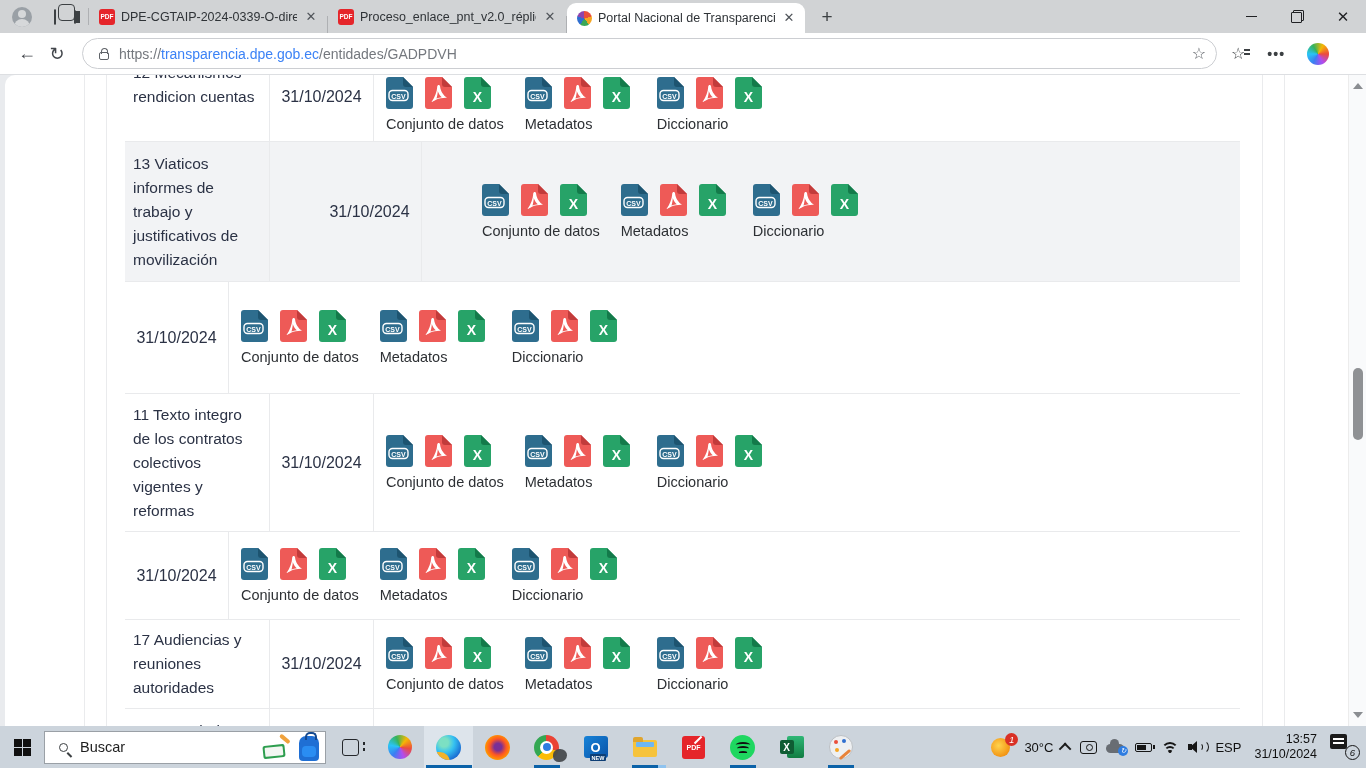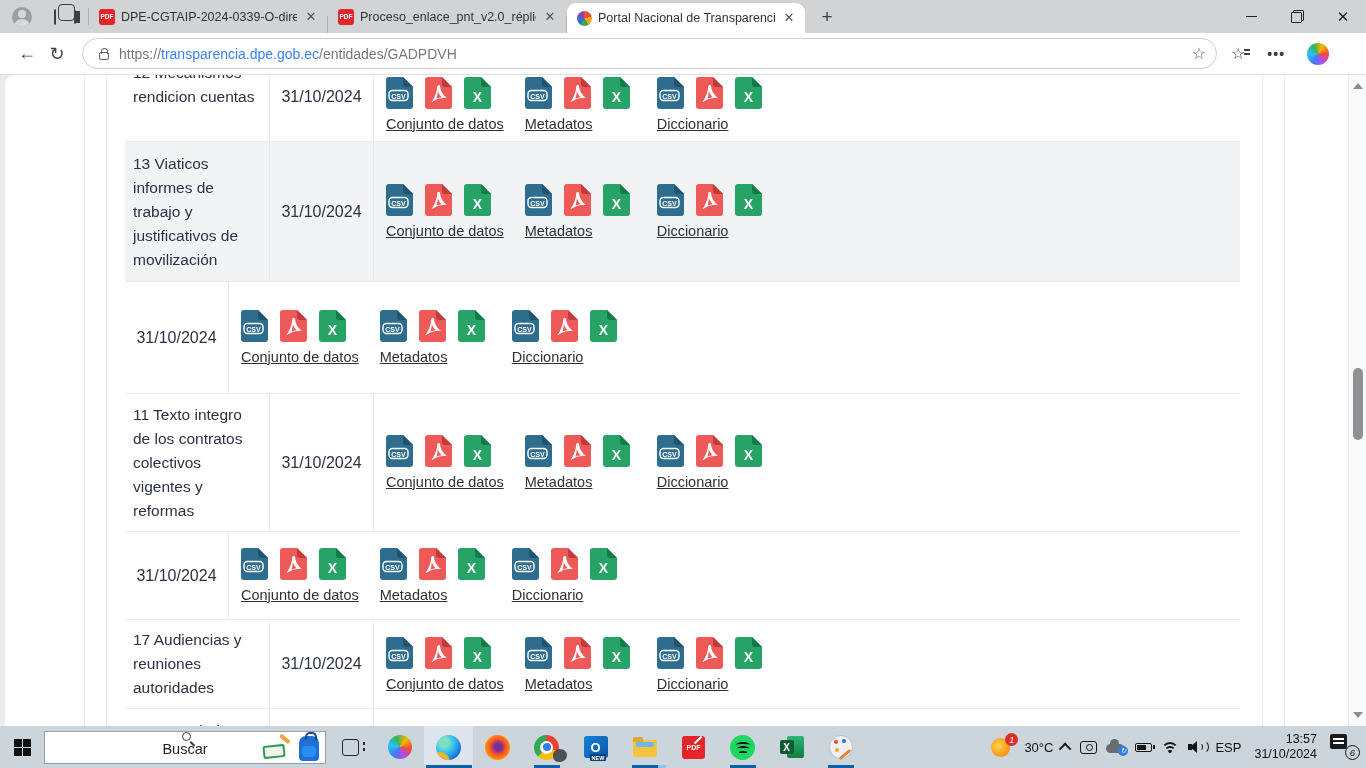--- a/index.html
+++ b/index.html
@@ -58,40 +58,40 @@
   .tablewrap{position:absolute;left:120px;top:0;width:1115px;bottom:0;}
   .trow{display:flex;border-bottom:1px solid #e9eaec;--rowbg:#fff;}
   .trow.hl{background:#f2f3f5;--rowbg:#f2f3f5;}
   .c1{width:145px;padding:0 10px 0 8px;border-right:1px solid #e9eaec;display:flex;align-items:center;}
   .c2{width:104px;border-right:1px solid #e9eaec;display:flex;align-items:center;justify-content:center;}
   .c3{flex:1;display:flex;align-items:center;padding-left:12px;}
   .title{font-size:15.5px;line-height:24px;color:#2b3245;}
   .date{font-size:16px;color:#2b3245;}
   .r12{height:67px;}  .r12 .c1,.r12 .c2{align-items:flex-start;}
   .r12 .title{margin-top:-14px;} .r12 .date{margin-top:13px;} .r12 .c3{align-items:flex-start;padding-top:2px;}
-  .r13{height:140px;} .r14{height:112px;} .r15{height:138px;} .r16{height:88px;} .r17{height:89px;}
+  .r13{height:140px;gap:48px;} .r14{height:112px;} .r15{height:138px;} .r16{height:88px;} .r17{height:89px;}
   .r18{height:17px;border-bottom:none;} .r18 .c1{align-items:flex-start;} .r18 .title{margin-top:10px;white-space:nowrap;}
   .grp{display:flex;flex-direction:column;text-decoration:none;cursor:pointer;}
   .grp1{margin-right:21px;} .grp2{margin-right:27px;}
   .irow{display:flex;gap:12px;}
-  .glabel{font-size:14.5px;color:#2d3034;margin-top:7px;text-decoration:underline;}
+  .glabel{font-size:14.5px;color:#2d3034;margin-top:7px;}
 
   
   .pg-sbar{position:absolute;right:0;top:0;width:18px;bottom:0;background:#f9fafb;border-left:1px solid #ececec;}
   .sb-arrow{position:absolute;left:4px;width:0;height:0;border-left:5px solid transparent;border-right:5px solid transparent;}
   .sb-up{top:8px;border-bottom:6px solid #8a8d91;}
   .sb-down{bottom:8px;border-top:6px solid #8a8d91;}
   .sb-thumb{position:absolute;left:3.5px;top:293px;width:10px;height:72px;border-radius:5px;background:#8f9194;}
 
   
   .taskbar{position:absolute;left:0;top:726px;width:1366px;height:42px;background:#ccd4dc;display:flex;align-items:center;}
   .tb-start{width:44px;height:42px;display:flex;align-items:center;justify-content:center;}
   .winlogo{width:17px;height:17px;display:grid;grid-template-columns:8px 8px;grid-template-rows:8px 8px;gap:1.5px;}
   .winlogo i{background:#101010;}
-  .tb-search{width:282px;height:33px;background:#fff;border:1px solid #9aa0a6;display:flex;align-items:center;position:relative;overflow:hidden;flex-direction:column;}
+  .tb-search{width:282px;height:33px;background:#fff;border:1px solid #9aa0a6;display:flex;align-items:center;position:relative;overflow:hidden;}
   .mag{width:9px;height:9px;border:1.7px solid #3c4043;border-radius:50%;position:relative;margin:0 12px 0 14px;flex:0 0 auto;}
   .mag::after{content:"";position:absolute;left:8px;top:8px;width:6px;height:1.8px;background:#3c4043;transform:rotate(45deg);transform-origin:0 0;}
   .tb-search span{font-size:14.5px;color:#1f1f1f;}
   .search-art{position:absolute;right:4px;top:3px;width:60px;height:28px;}
   .art-book{position:absolute;left:2px;top:10px;width:22px;height:13px;background:#2e9e4f;border-radius:2px;transform:rotate(-6deg);}
   .art-book::before{content:"";position:absolute;left:2px;top:2px;width:18px;height:9px;background:#f3f6f2;border-radius:1px;}
   .art-pencil{position:absolute;left:18px;top:2px;width:12px;height:3.5px;background:#f0a23c;transform:rotate(40deg);border-radius:2px;}
   .art-pack{position:absolute;right:2px;top:1px;width:20px;height:25px;background:#1f6fd4;border-radius:7px 7px 4px 4px;}
   .art-pack::before{content:"";position:absolute;left:3px;top:10px;width:14px;height:11px;background:#2a8df2;border-radius:4px;}
   .art-pack::after{content:"";position:absolute;left:6px;top:-4px;width:8px;height:6px;border:2px solid #14498f;border-bottom:none;border-radius:5px 5px 0 0;}

